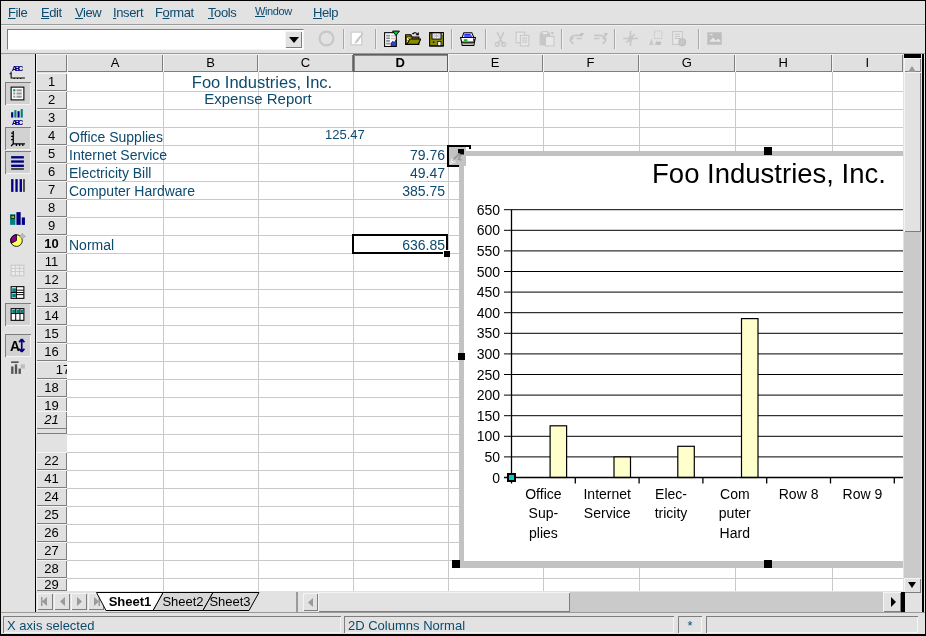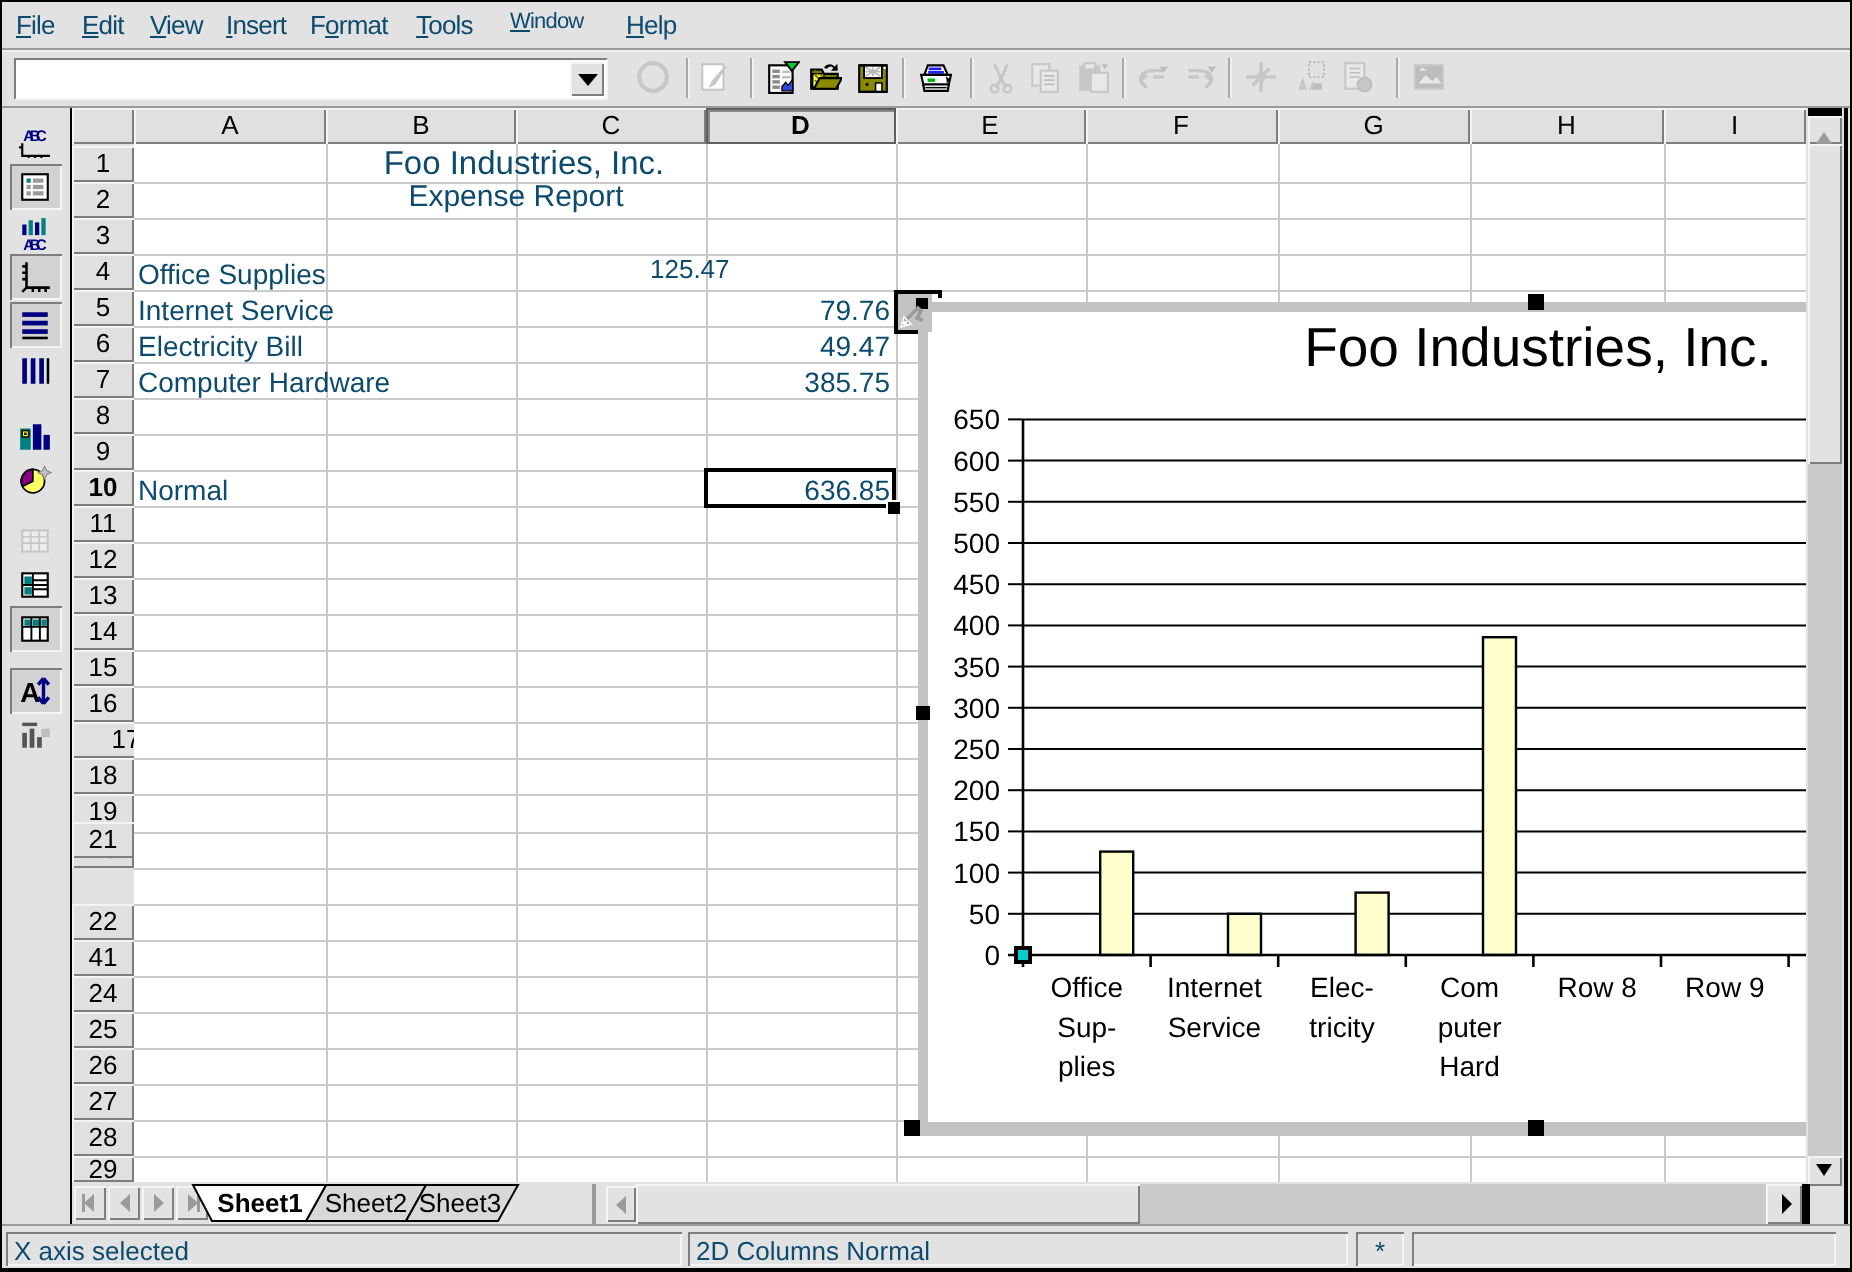--- a/index.html
+++ b/index.html
@@ -237,21 +237,21 @@
 <div class="hdr" style="left:36px;top:253.0px;width:31px;height:18.1px;line-height:18.1px;font-size:13px;">11</div>
 <div class="hdr" style="left:36px;top:271.1px;width:31px;height:18.1px;line-height:18.1px;font-size:13px;">12</div>
 <div class="hdr" style="left:36px;top:289.1px;width:31px;height:18.1px;line-height:18.1px;font-size:13px;">13</div>
 <div class="hdr" style="left:36px;top:307.2px;width:31px;height:18.1px;line-height:18.1px;font-size:13px;">14</div>
 <div class="hdr" style="left:36px;top:325.2px;width:31px;height:18.1px;line-height:18.1px;font-size:13px;">15</div>
 <div class="hdr" style="left:36px;top:343.3px;width:31px;height:18.1px;line-height:18.1px;font-size:13px;">16</div>
 <div class="hdr" style="left:36px;top:361.3px;width:54px;height:18.1px;line-height:18.1px;font-size:13px;">17</div>
 <div class="hdr" style="left:36px;top:379.4px;width:31px;height:18.1px;line-height:18.1px;font-size:13px;">18</div>
 <div class="hdr" style="left:36px;top:397.4px;width:31px;height:18.1px;line-height:18.1px;font-size:13px;">19</div>
 <div class="hdr" style="left:36px;top:415.5px;width:31px;height:18.1px;line-height:18.1px;font-size:13px;">20</div>
-<div class="hdr" style="left:36px;top:411px;width:31px;height:18.1px;line-height:18.1px;font-size:13px;">21</div>
+<div class="hdr" style="left:36px;top:411px;width:31px;height:18.1px;line-height:18.1px;font-size:13px;font-style:italic;">21</div>
 <div class="hdr" style="left:36px;top:451.6px;width:31px;height:18.1px;line-height:18.1px;font-size:13px;">22</div>
 <div class="hdr" style="left:36px;top:469.6px;width:31px;height:18.1px;line-height:18.1px;font-size:13px;">41</div>
 <div class="hdr" style="left:36px;top:487.7px;width:31px;height:18.1px;line-height:18.1px;font-size:13px;">24</div>
 <div class="hdr" style="left:36px;top:505.7px;width:31px;height:18.1px;line-height:18.1px;font-size:13px;">25</div>
 <div class="hdr" style="left:36px;top:523.8px;width:31px;height:18.1px;line-height:18.1px;font-size:13px;">26</div>
 <div class="hdr" style="left:36px;top:541.8px;width:31px;height:18.1px;line-height:18.1px;font-size:13px;">27</div>
 <div class="hdr" style="left:36px;top:559.9px;width:31px;height:18.1px;line-height:18.1px;font-size:13px;">28</div>
 <div class="hdr" style="left:36px;top:577.9px;width:31px;height:13.1px;line-height:13.1px;font-size:13px;">29</div>
 <div class="abs" style="left:67px;top:72px;width:836px;height:519px;background:#fff;"></div>
 <div class="gl" style="left:163.0px;top:72px;width:1px;height:519px;"></div>

